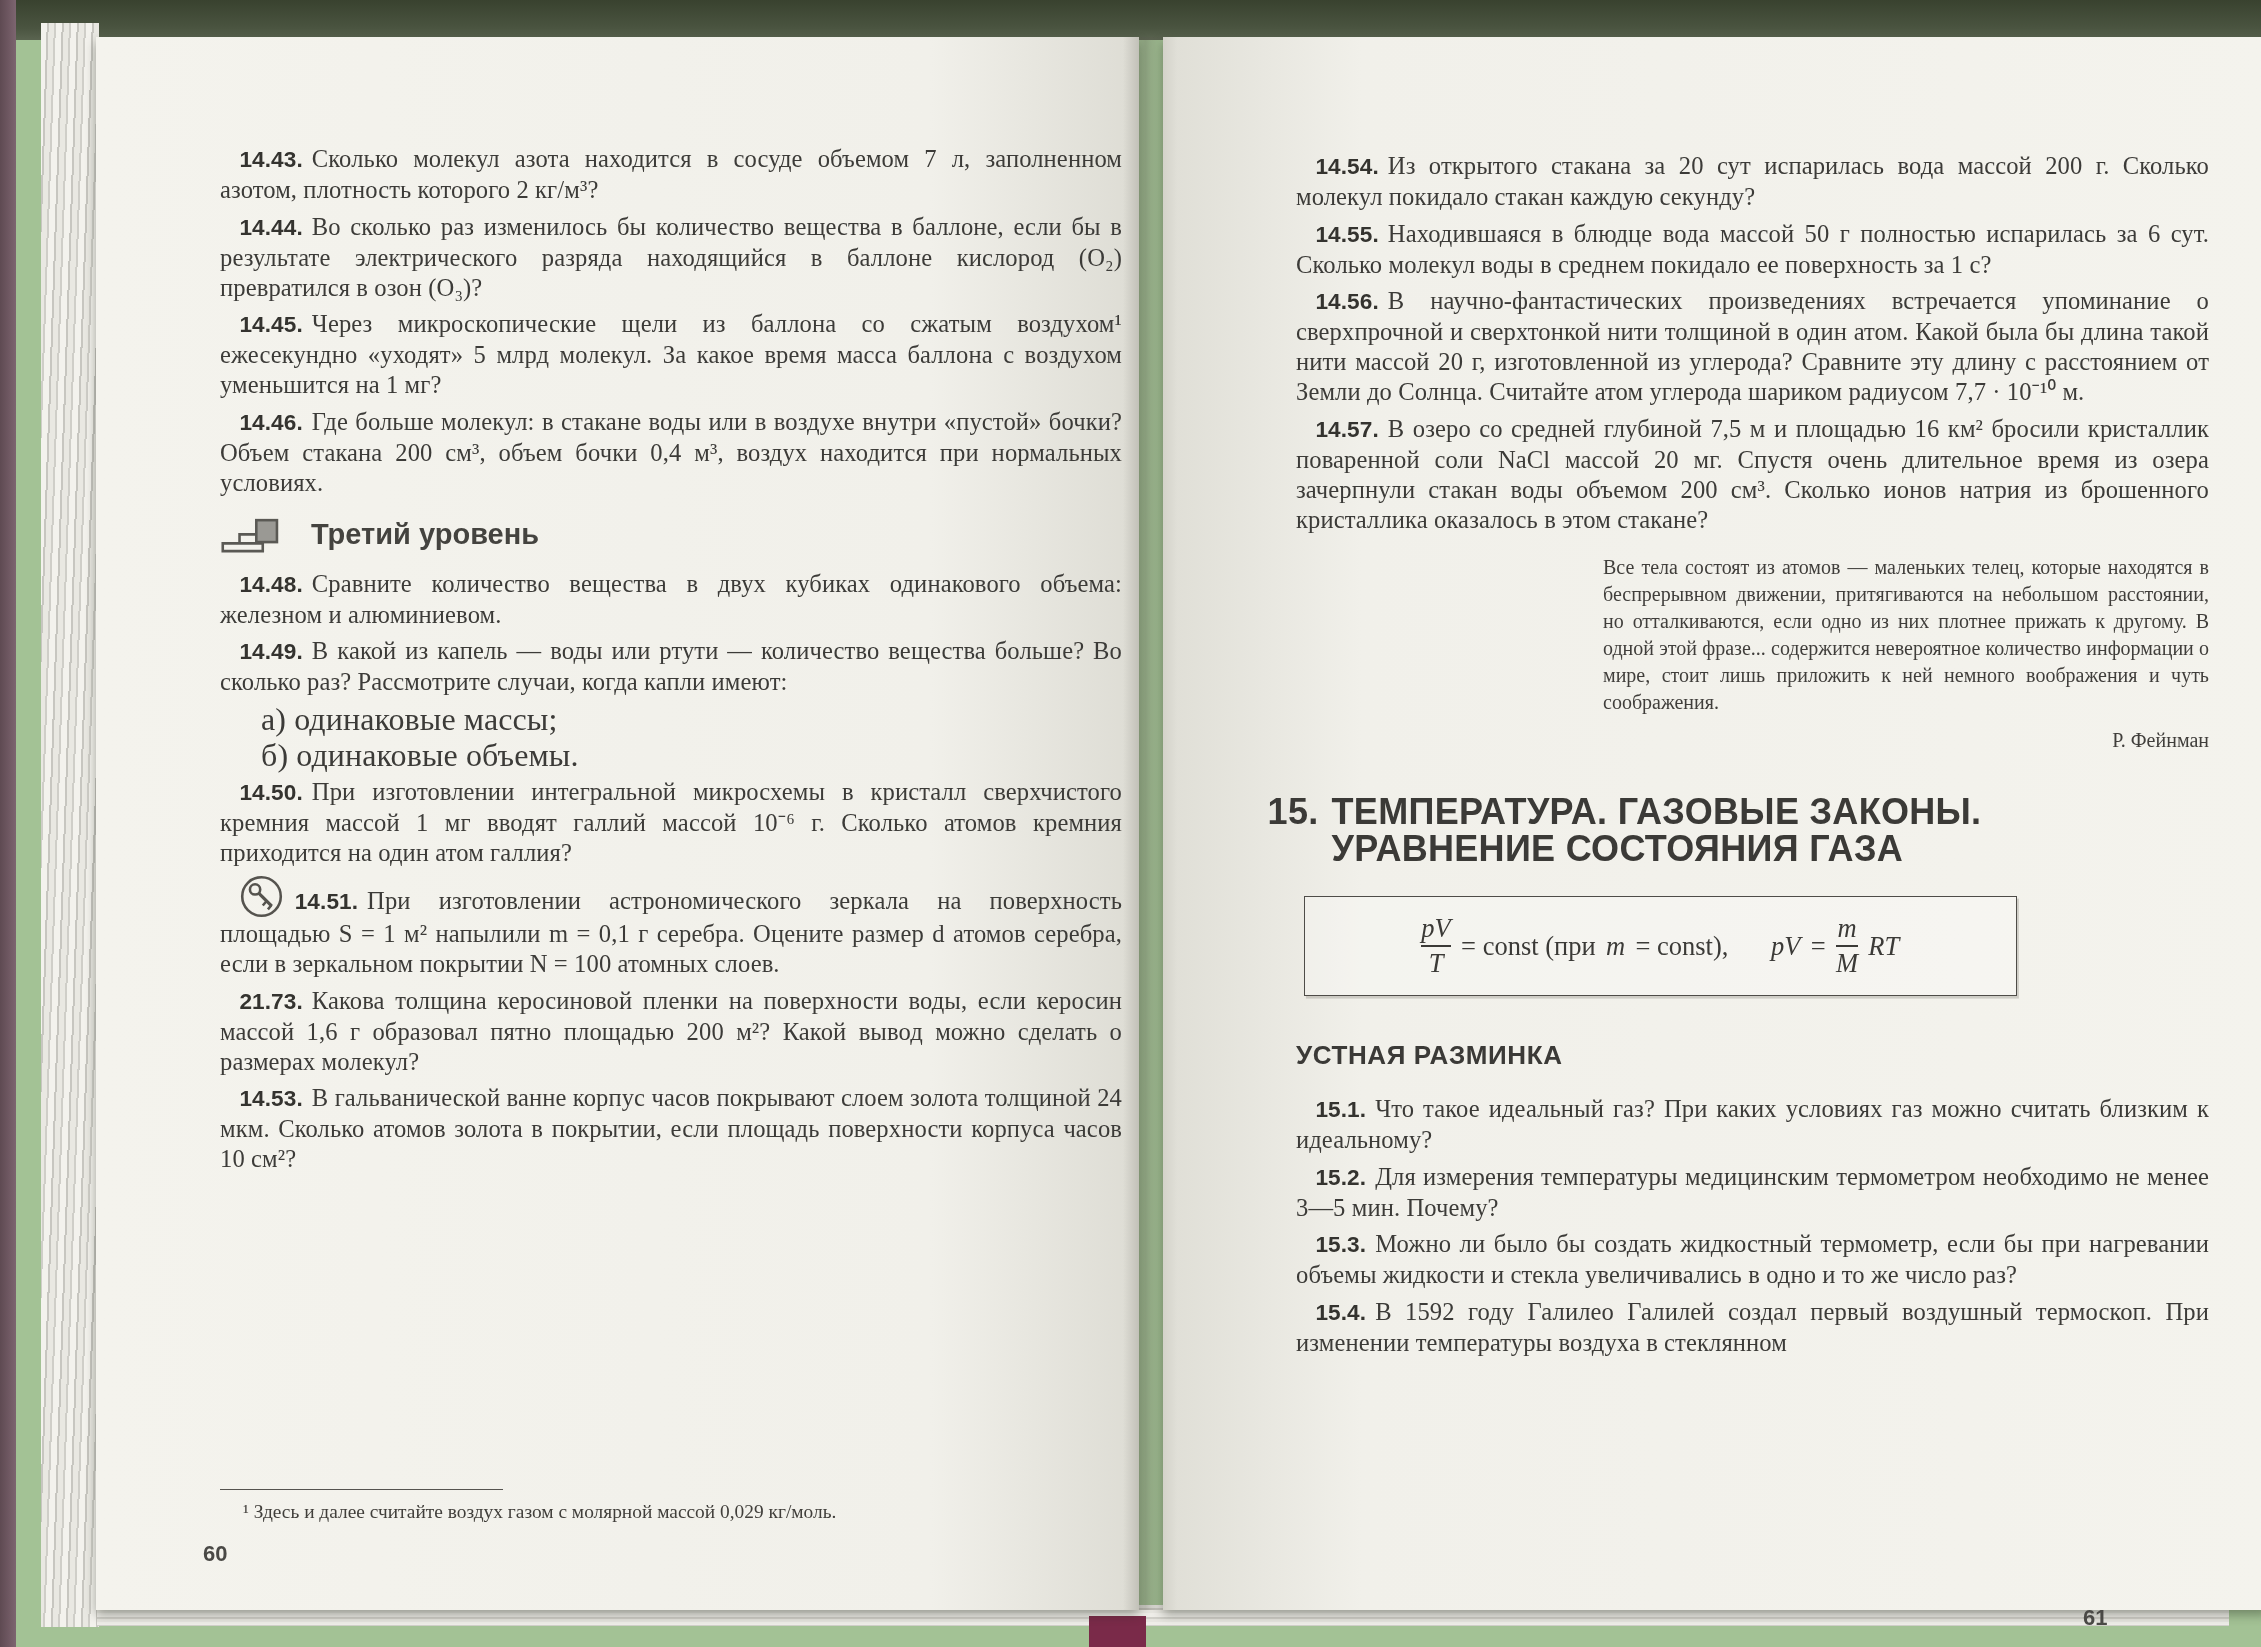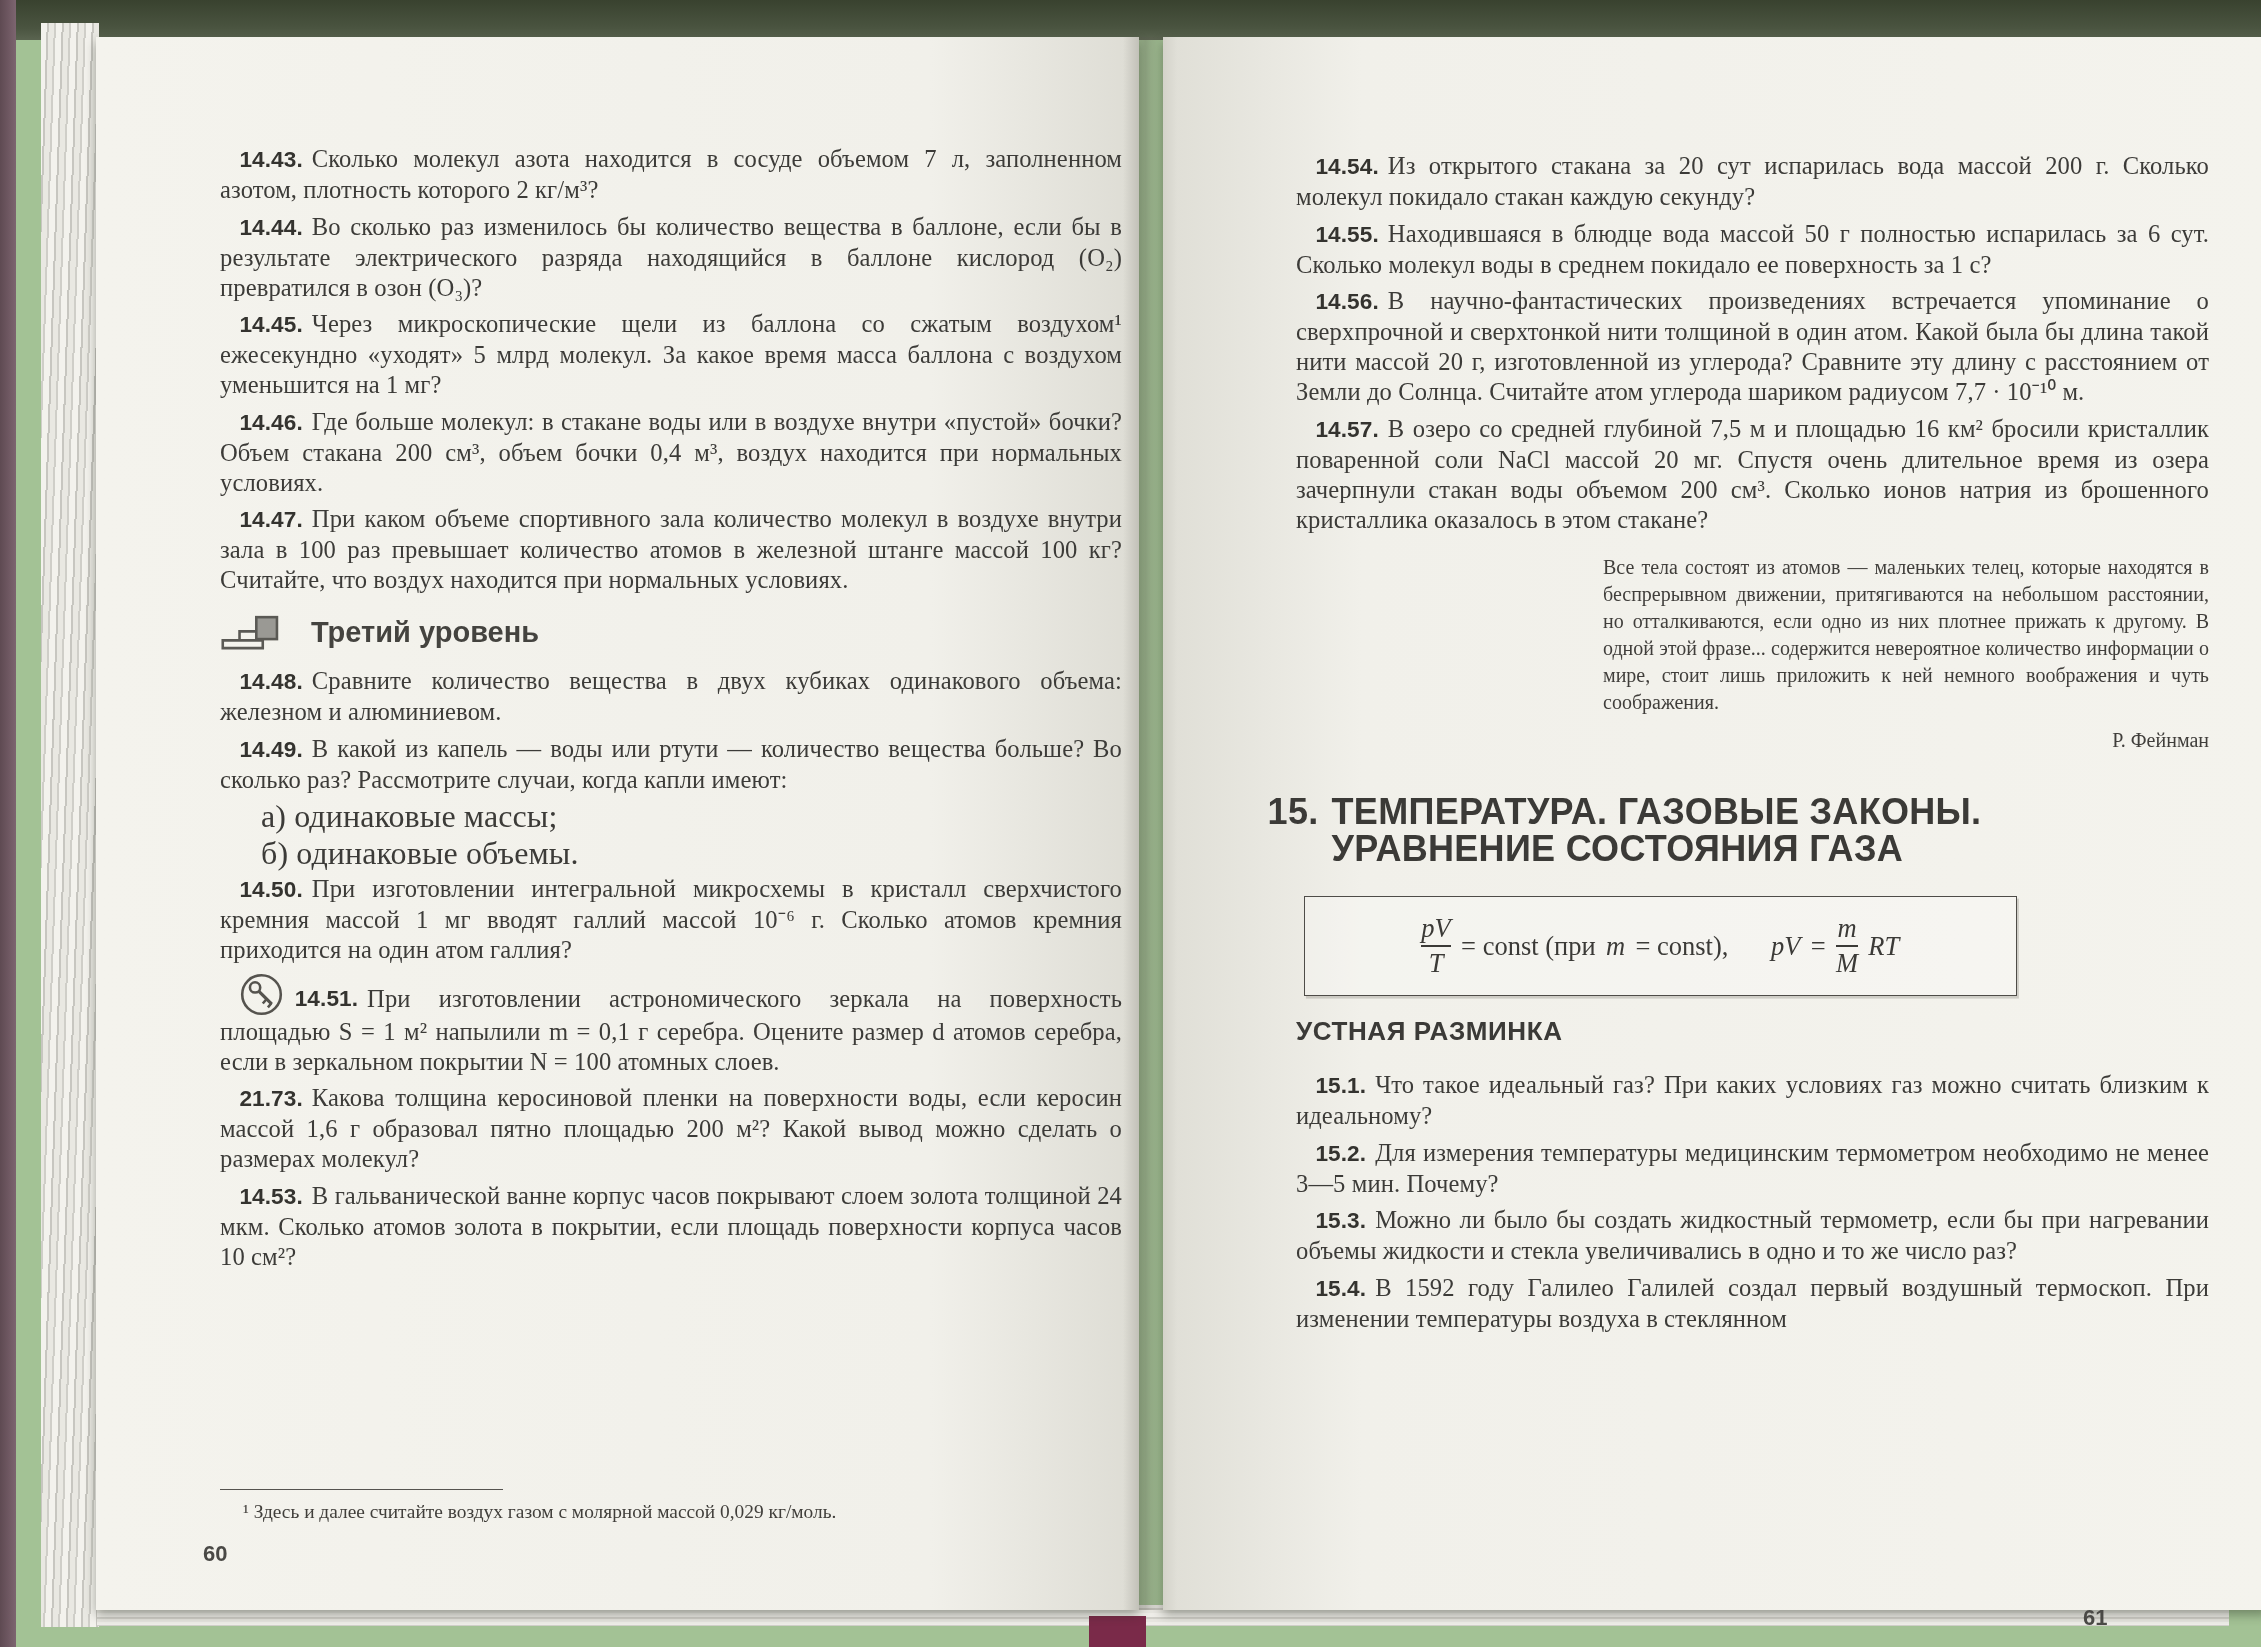--- a/index.html
+++ b/index.html
@@ -60,41 +60,40 @@
   .formula-box{margin:28.4px 0 0 7.8px;width:685px;border:1.9px solid #4e4c48;
       padding:18px 13px;display:flex;align-items:center;justify-content:center;gap:10.3px;
       font-size:26.5px;color:#3b3a37;box-shadow:1.9px 2.6px 0 rgba(80,78,70,.22);
       background:rgba(255,255,255,.25);}
   .it{font-style:italic;}
   .fx{font-style:normal;}
   .frac{display:inline-flex;flex-direction:column;align-items:center;line-height:1.02;}
   .fbar{display:block;width:100%;height:1.9px;background:#3b3a37;margin:3.2px 0;}
   .gap{display:inline-block;width:22px;}
 
-  .warmup{margin:20px 0 23px 0;font-family:"Liberation Sans",sans-serif;font-weight:bold;
+  .warmup{margin:44px 0 23px 0;font-family:"Liberation Sans",sans-serif;font-weight:bold;
           font-size:26px;color:#3b3a37;letter-spacing:0.6px;}
 </style>
 </head>
 <body>
 
 <div class="scene">
   <div class="top-band"></div>
   <div class="page-stack"></div>
   <div class="bottom-stack"></div>
   <div class="spine-strip"></div>
   <div class="ribbon"></div>
 
   <div class="page page-left">
     <div class="content-l">
 
       <p class="prob"><b class="pnum">14.43.</b><span>Сколько молекул азота находится в сосуде объемом 7 л, заполненном азотом, плотность которого 2 кг/м³?</span></p>
       <p class="prob"><b class="pnum">14.44.</b><span>Во сколько раз изменилось бы количество вещества в баллоне, если бы в результате электрического разряда находящийся в баллоне кислород (О₂) превратился в озон (О₃)?</span></p>
       <p class="prob"><b class="pnum">14.45.</b><span>Через микроскопические щели из баллона со сжатым воздухом¹ ежесекундно «уходят» 5 млрд молекул. За какое время масса баллона с воздухом уменьшится на 1 мг?</span></p>
       <p class="prob"><b class="pnum">14.46.</b><span>Где больше молекул: в стакане воды или в воздухе внутри «пустой» бочки? Объем стакана 200 см³, объем бочки 0,4 м³, воздух находится при нормальных условиях.</span></p>
-      <p class="prob"><b class="pnum">14.47.</b><span>При каком объеме спортивного зала количество молекул в воздухе внутри зала в 100 раз превышает количество атомов в железной штанге массой 100 кг? Считайте, что воздух находится при нормальных условиях.</span></p>
 
       <div class="level-head">
         <svg class="steps-svg" viewBox="0 0 94 62">
           <path d="M4 56 H66 V44 H4 Z" fill="none" stroke="#5a5954" stroke-width="4"></path>
           <path d="M30 44 V30 H66 V44" fill="none" stroke="#5a5954" stroke-width="4"></path>
           <rect x="56" y="8" width="32" height="34" fill="#9a9994" stroke="#5a5954" stroke-width="4"></rect>
         </svg>
         <span>Третий уровень</span>
       </div>
 

